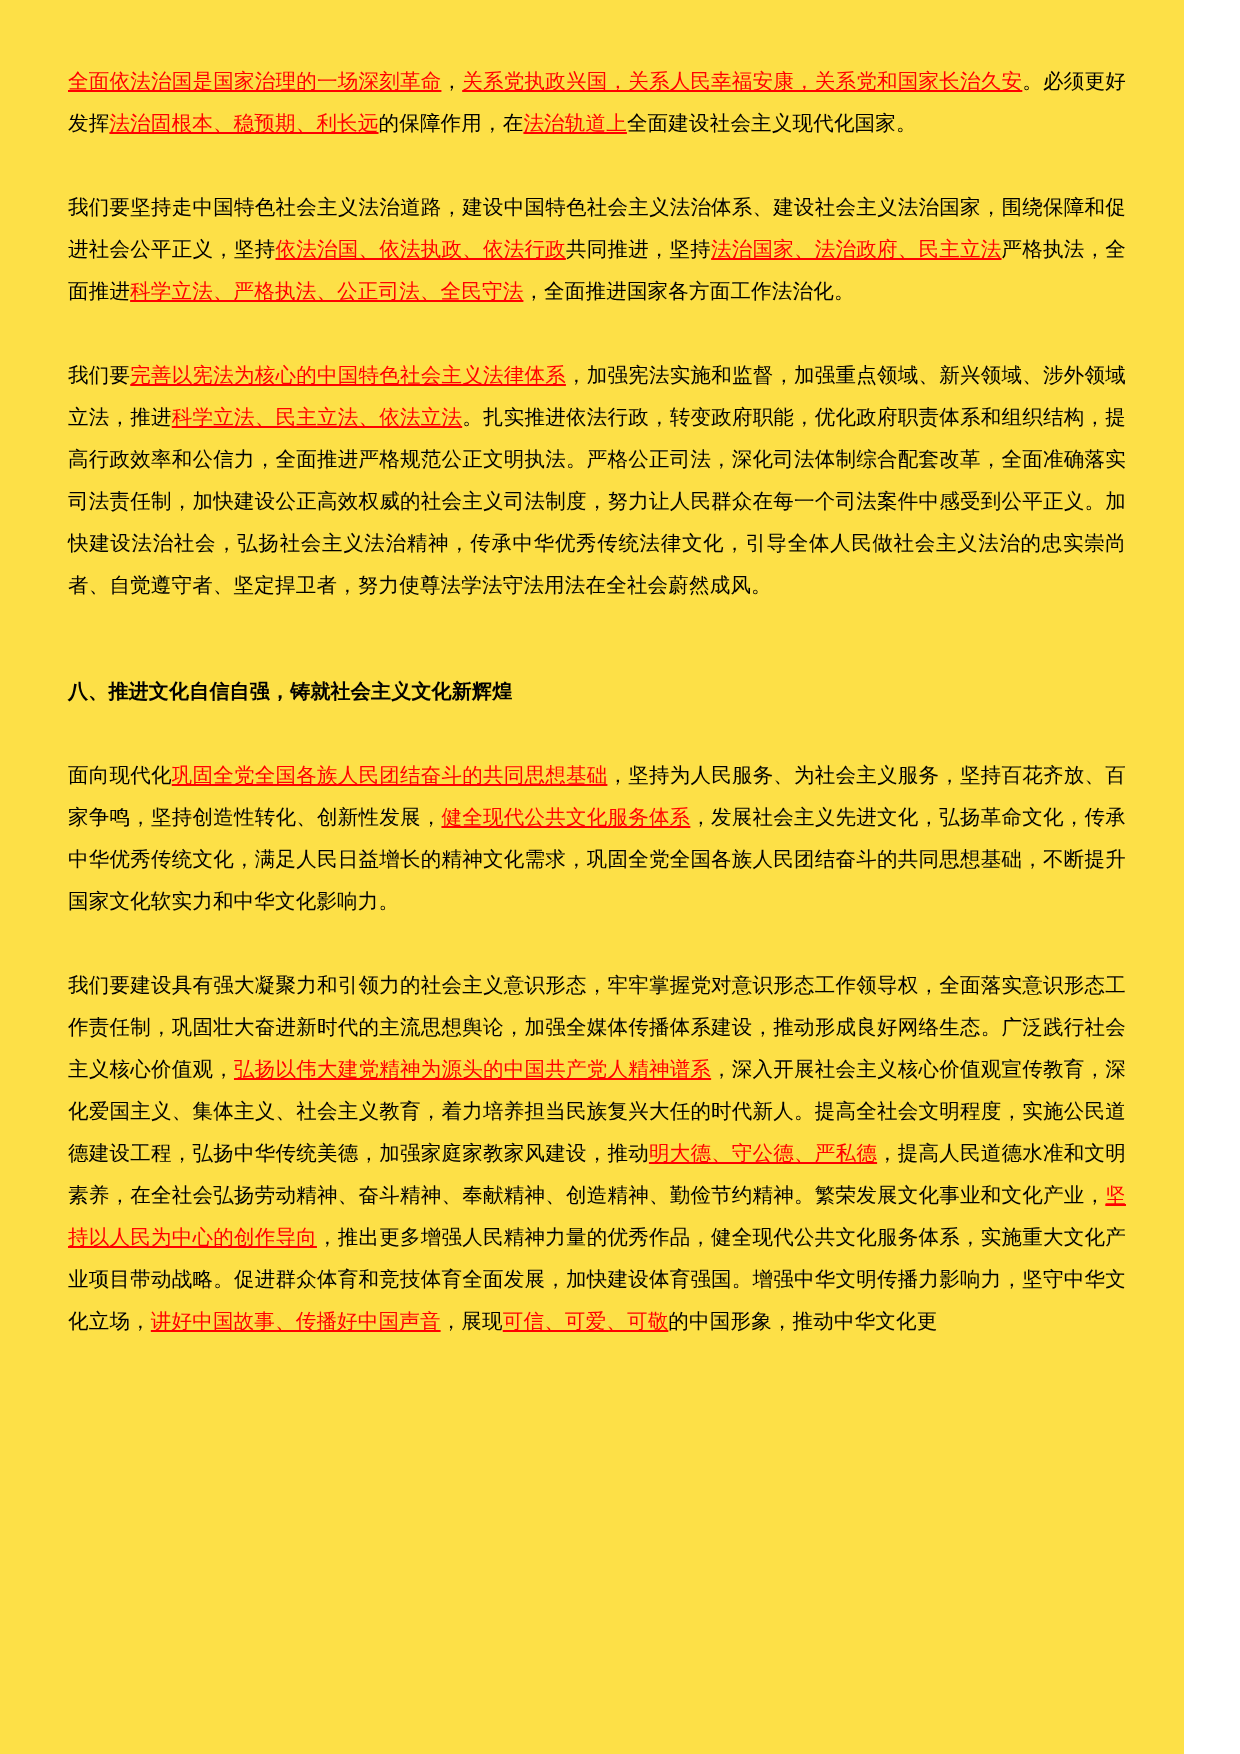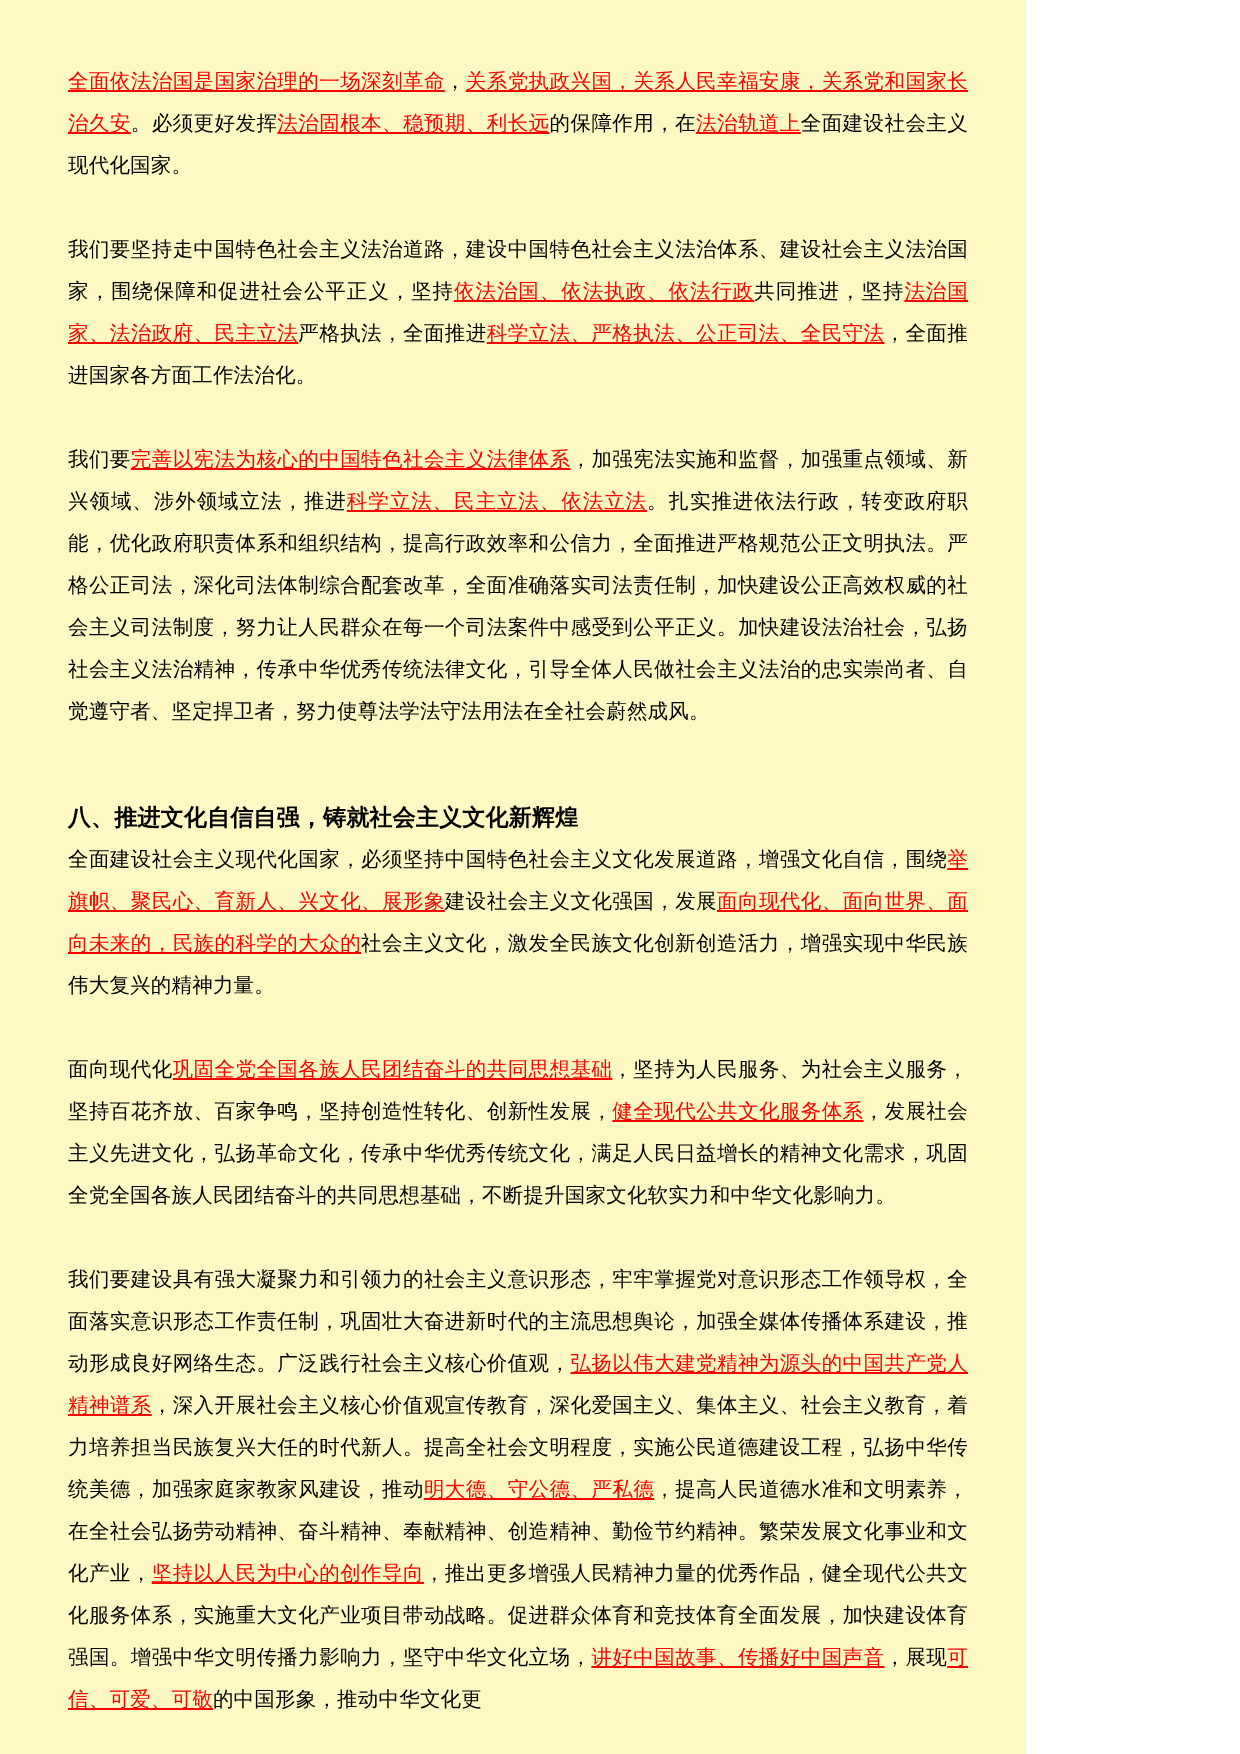--- a/index.html
+++ b/index.html
@@ -5,25 +5,25 @@
   html, body {
     margin: 0;
     padding: 0;
     background: #ffffff;
   }
   body {
     font-family: "DejaVu Serif", "Liberation Serif", serif;
     color: #000000;
   }
   #page {
-    width: 1026px;
+    width: 1184px;
     height: 1754px;
     box-sizing: border-box;
     padding: 60px 58px 0 68px;
-    background: #fef9c3;
+    background: #fde047;
     position: relative;
     overflow: hidden;
   }
   .doc-body {
     font-size: 20.5px;
     line-height: 42px;
     text-align: justify;
     text-justify: inter-ideograph;
     letter-spacing: 0.2px;
   }
@@ -39,39 +39,38 @@
     height: 22px;
   }
   .hl {
     color: #ff0000;
     text-decoration: underline;
     text-decoration-color: #ff0000;
     text-underline-offset: 2px;
   }
   h2.section-heading {
     font-family: "DejaVu Sans", "Liberation Sans", sans-serif;
-    font-size: 23px;
+    font-size: 20px;
     font-weight: bold;
     line-height: 42px;
     margin: 0;
     letter-spacing: 0.2px;
   }
 </style>
 </head>
 <body>
 
 <div id="page">
   <div class="doc-body" id="doc-body">
       <p class="para"><span class="hl">全面依法治国是国家治理的一场深刻革命</span><span>，</span><span class="hl">关系党执政兴国，关系人民幸福安康，关系党和国家长治久安</span><span>。必须更好发挥</span><span class="hl">法治固根本、稳预期、利长远</span><span>的保障作用，在</span><span class="hl">法治轨道上</span><span>全面建设社会主义现代化国家。</span></p>
       <div class="spacer-line"></div>
       <p class="para"><span>我们要坚持走中国特色社会主义法治道路，建设中国特色社会主义法治体系、建设社会主义法治国家，围绕保障和促进社会公平正义，坚持</span><span class="hl">依法治国、依法执政、依法行政</span><span>共同推进，坚持</span><span class="hl">法治国家、法治政府、民主立法</span><span>严格执法，全面推进</span><span class="hl">科学立法、严格执法、公正司法、全民守法</span><span>，全面推进国家各方面工作法治化。</span></p>
       <div class="spacer-line"></div>
       <p class="para"><span>我们要</span><span class="hl">完善以宪法为核心的中国特色社会主义法律体系</span><span>，加强宪法实施和监督，加强重点领域、新兴领域、涉外领域立法，推进</span><span class="hl">科学立法、民主立法、依法立法</span><span>。扎实推进依法行政，转变政府职能，优化政府职责体系和组织结构，提高行政效率和公信力，全面推进严格规范公正文明执法。严格公正司法，深化司法体制综合配套改革，全面准确落实司法责任制，加快建设公正高效权威的社会主义司法制度，努力让人民群众在每一个司法案件中感受到公平正义。加快建设法治社会，弘扬社会主义法治精神，传承中华优秀传统法律文化，引导全体人民做社会主义法治的忠实崇尚者、自觉遵守者、坚定捍卫者，努力使尊法学法守法用法在全社会蔚然成风。</span></p>
       <div class="spacer-line"></div>
       <div class="spacer-half"></div>
       <h2 class="section-heading">八、推进文化自信自强，铸就社会主义文化新辉煌</h2>
-      <p class="para"><span>全面建设社会主义现代化国家，必须坚持中国特色社会主义文化发展道路，增强文化自信，围绕</span><span class="hl">举旗帜、聚民心、育新人、兴文化、展形象</span><span>建设社会主义文化强国，发展</span><span class="hl">面向现代化、面向世界、面向未来的，民族的科学的大众的</span><span>社会主义文化，激发全民族文化创新创造活力，增强实现中华民族伟大复兴的精神力量。</span></p>
       <div class="spacer-line"></div>
       <p class="para"><span>面向现代化</span><span class="hl">巩固全党全国各族人民团结奋斗的共同思想基础</span><span>，坚持为人民服务、为社会主义服务，坚持百花齐放、百家争鸣，坚持创造性转化、创新性发展，</span><span class="hl">健全现代公共文化服务体系</span><span>，发展社会主义先进文化，弘扬革命文化，传承中华优秀传统文化，满足人民日益增长的精神文化需求，巩固全党全国各族人民团结奋斗的共同思想基础，不断提升国家文化软实力和中华文化影响力。</span></p>
       <div class="spacer-line"></div>
       <p class="para"><span>我们要建设具有强大凝聚力和引领力的社会主义意识形态，牢牢掌握党对意识形态工作领导权，全面落实意识形态工作责任制，巩固壮大奋进新时代的主流思想舆论，加强全媒体传播体系建设，推动形成良好网络生态。广泛践行社会主义核心价值观，</span><span class="hl">弘扬以伟大建党精神为源头的中国共产党人精神谱系</span><span>，深入开展社会主义核心价值观宣传教育，深化爱国主义、集体主义、社会主义教育，着力培养担当民族复兴大任的时代新人。提高全社会文明程度，实施公民道德建设工程，弘扬中华传统美德，加强家庭家教家风建设，推动</span><span class="hl">明大德、守公德、严私德</span><span>，提高人民道德水准和文明素养，在全社会弘扬劳动精神、奋斗精神、奉献精神、创造精神、勤俭节约精神。繁荣发展文化事业和文化产业，</span><span class="hl">坚持以人民为中心的创作导向</span><span>，推出更多增强人民精神力量的优秀作品，健全现代公共文化服务体系，实施重大文化产业项目带动战略。促进群众体育和竞技体育全面发展，加快建设体育强国。增强中华文明传播力影响力，坚守中华文化立场，</span><span class="hl">讲好中国故事、传播好中国声音</span><span>，展现</span><span class="hl">可信、可爱、可敬</span><span>的中国形象，推动中华文化更</span></p>
     </div>
 </div>
 
 </body></html>

